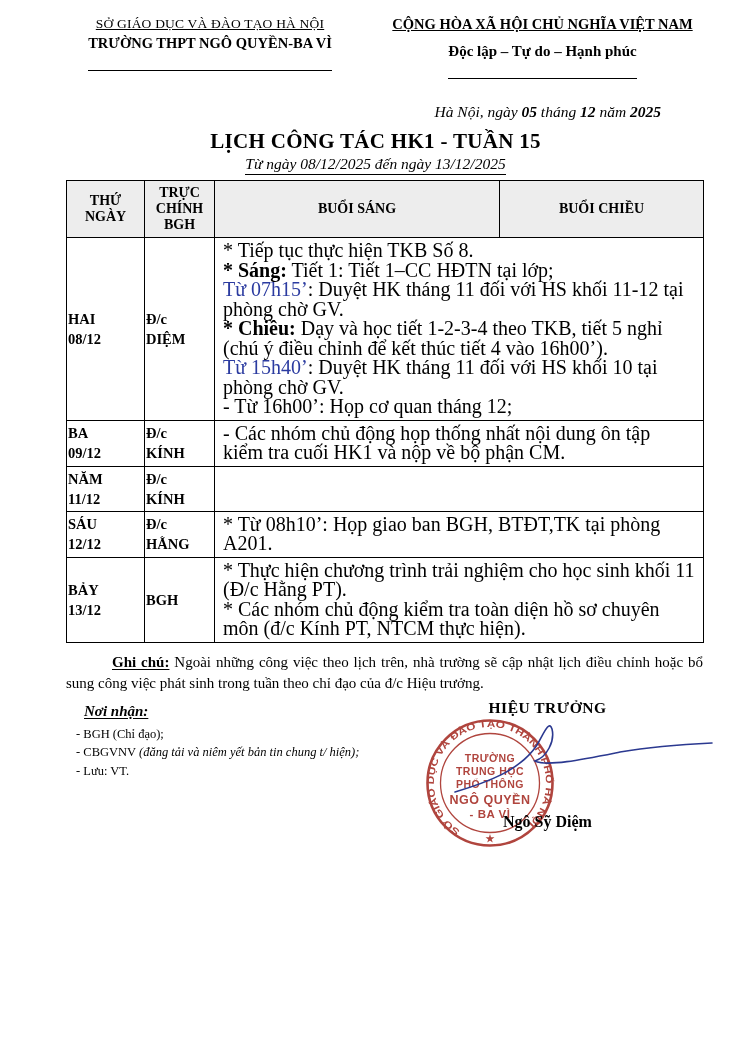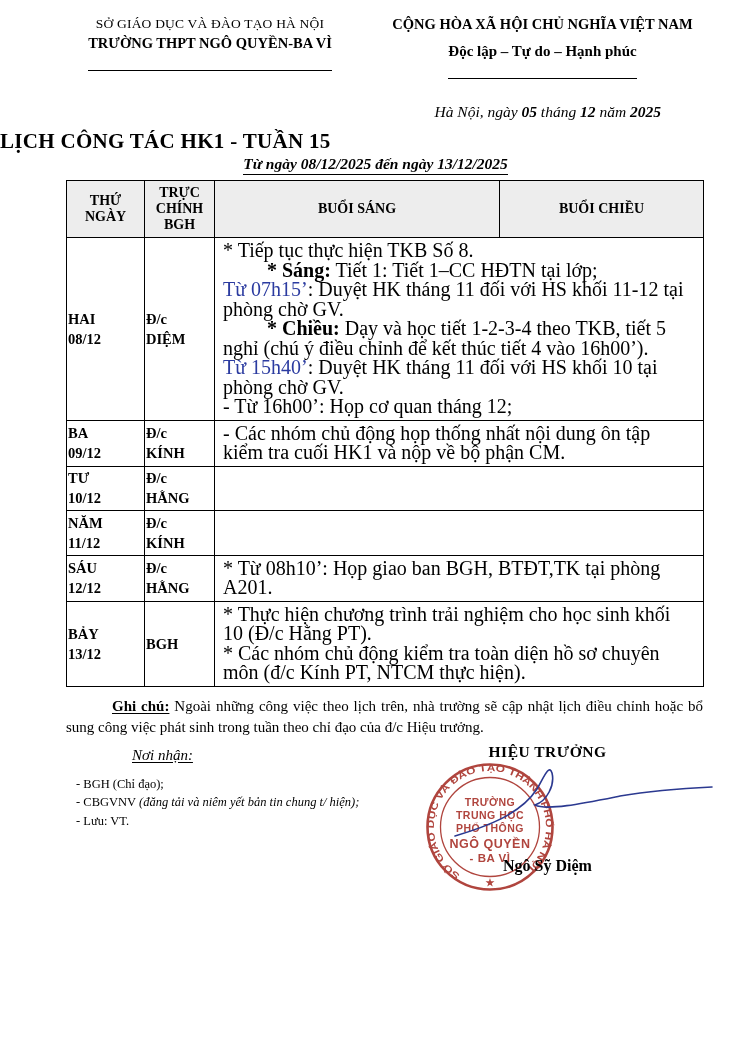--- a/index.html
+++ b/index.html
@@ -3,64 +3,64 @@
 <meta charset="utf-8">
 <style>
   html,body { margin:0; padding:0; background:#888; }
   .page {
     position:relative; width:751px; height:1045px; margin:0 auto;
     background:#ffffff; color:#000;
     font-family:"Liberation Serif", serif;
     overflow:hidden;
   }
   
-  .doc-header { display:flex; padding:16px 26px 0 60px; }
+  .doc-header { display:flex; padding:16px 26px 0 60px;text-decoration:underline; }
   .hdr-left { width:300px; text-align:center; }
   .hdr-left .line1 { font-size:13.5px; letter-spacing:.2px; }
   .hdr-left .line2 { font-size:14.5px; font-weight:bold; margin-top:3px; }
   .hdr-right { flex:1; text-align:center; }
   .hdr-right .line1 { font-size:14.5px; font-weight:bold; }
   .hdr-right .line2 { font-size:15px; font-weight:bold; margin-top:10px; }
   .u { display:inline-block; border-bottom:1.5px solid #000; padding-bottom:18px; }
   .dateline { text-align:right; padding-right:90px; margin-top:24px; font-style:italic; font-size:15.5px; }
   .dateline .num { font-weight:bold; }
   
-  .title { text-align:left; margin-top:8px; font-weight:bold; font-size:21px; letter-spacing:.3px; }
-  .subtitle { text-align:center; margin-top:1px; font-weight:bold; font-style:italic; font-size:15.5px; }
+  .title { text-align:center; margin-top:8px; font-weight:bold; font-size:21px; letter-spacing:.3px; }
+  .subtitle { text-align:center; margin-top:1px; font-weight:normal; font-style:italic; font-size:15.5px; }
   .subtitle span { display:inline-block; border-bottom:1.5px solid #000; padding-bottom:1px; }
   
   table.schedule { border-collapse:collapse; table-layout:fixed; width:637px; margin:5px 0 0 66px; }
   table.schedule th, table.schedule td { border:1.6px solid #000; }
   table.schedule th {
     background:#ededed; font-weight:bold; font-size:14px; line-height:16px;
     white-space:pre-line; padding:4px 2px; height:46px; vertical-align:middle;
   }
   td.c-day, td.c-duty { text-align:left; font-weight:bold; font-size:14.5px; line-height:20px; vertical-align:middle; }
   td.c-content { font-size:20px; line-height:19.5px; padding:3px 8px 3px 8px; vertical-align:middle; }
   tr.row-0 td.c-content { vertical-align:top; }
   tr.row-0 { height:139px; }
   tr.row-1 { height:45px; }
   tr.row-2 { height:44px; }
   tr.row-3 { height:45px; }
   tr.row-4 { height:45px; }
   tr.row-5 { height:64px; }
-  .seg.b { font-weight:bold;margin-left:44px; }
+  .seg.b { font-weight:bold; }
   .seg.blue { color:var(--accent-blue,#2b3ba0); }
   .seg.i { font-style:italic; }
   
   .note { margin:9px 48px 0 66px; font-size:15px; line-height:21.5px; text-align:justify; text-indent:46px; }
   .note-label { font-weight:bold; text-decoration:underline; text-underline-offset:2px; }
   
   .footer { position:relative; height:300px; }
   .recipients-label {
     position:absolute; left:84px; top:8px;
-    font-weight:normal; font-style:italic; font-size:15px;
-    text-decoration:underline; text-underline-offset:2px;margin-left:48px;
+    font-weight:bold; font-style:italic; font-size:15px;
+    text-decoration:underline; text-underline-offset:2px;
   }
-  .recipients-items { position:absolute; left:76px; top:36px; font-size:12.5px; line-height:18.5px; }
+  .recipients-items { position:absolute; left:76px; top:30px; font-size:12.5px; line-height:18.5px; }
   .sig-title { position:absolute; left:420px; top:4px; width:255px; text-align:center; font-weight:bold; font-size:15.5px; letter-spacing:.5px; }
   .stamp-svg { position:absolute; left:424px; top:22px; }
   .sig-svg { position:absolute; left:295px; top:8px; }
   .sig-name { position:absolute; left:420px; top:118px; width:255px; text-align:center; font-weight:bold; font-size:16px; }
   .stamp-text { fill:var(--stamp-red,#b0453e); font-family:"Liberation Sans",sans-serif; font-weight:bold; }
 </style>
 </head>
 <body>
 
 <div class="page">
@@ -124,31 +124,20 @@
             <div>09/12</div>
           </td>
           <td class="c-duty">
             <div>Đ/c</div>
             <div>KÍNH</div>
           </td>
           <td class="c-content" colspan="2">
             <div class="line"><span class="seg">- Các nhóm chủ động họp thống nhất nội dung ôn tập kiểm tra cuối HK1 và nộp về bộ phận CM.</span></div>
           </td>
         </tr>
-        <tr class="row-2">
-          <td class="c-day">
-            <div>TƯ</div>
-            <div>10/12</div>
-          </td>
-          <td class="c-duty">
-            <div>Đ/c</div>
-            <div>HẰNG</div>
-          </td>
-          <td class="c-content" colspan="2"></td>
-        </tr>
         <tr class="row-3">
           <td class="c-day">
             <div>NĂM</div>
             <div>11/12</div>
           </td>
           <td class="c-duty">
             <div>Đ/c</div>
             <div>KÍNH</div>
           </td>
           <td class="c-content" colspan="2"></td>
@@ -168,21 +157,21 @@
         </tr>
         <tr class="row-5">
           <td class="c-day">
             <div>BẢY</div>
             <div>13/12</div>
           </td>
           <td class="c-duty">
             <div>BGH</div>
           </td>
           <td class="c-content" colspan="2">
-            <div class="line"><span class="seg">* Thực hiện chương trình trải nghiệm cho học sinh khối 10 (Đ/c Hằng PT).</span></div>
+            <div class="line"><span class="seg">* Thực hiện chương trình trải nghiệm cho học sinh khối 11 (Đ/c Hằng PT).</span></div>
             <div class="line"><span class="seg">* Các nhóm chủ động kiểm tra toàn diện hồ sơ chuyên môn (đ/c Kính PT, NTCM thực hiện).</span></div>
           </td>
         </tr>
       </tbody>
   </table>
 
   <p class="note"><span class="note-label">Ghi chú:</span><span> Ngoài những công việc theo lịch trên, nhà trường sẽ cập nhật lịch điều chỉnh hoặc bổ sung công việc phát sinh trong tuần theo chỉ đạo của đ/c Hiệu trưởng.</span></p>
 
   <div class="footer">
     <div class="recipients-label">Nơi nhận:</div>

